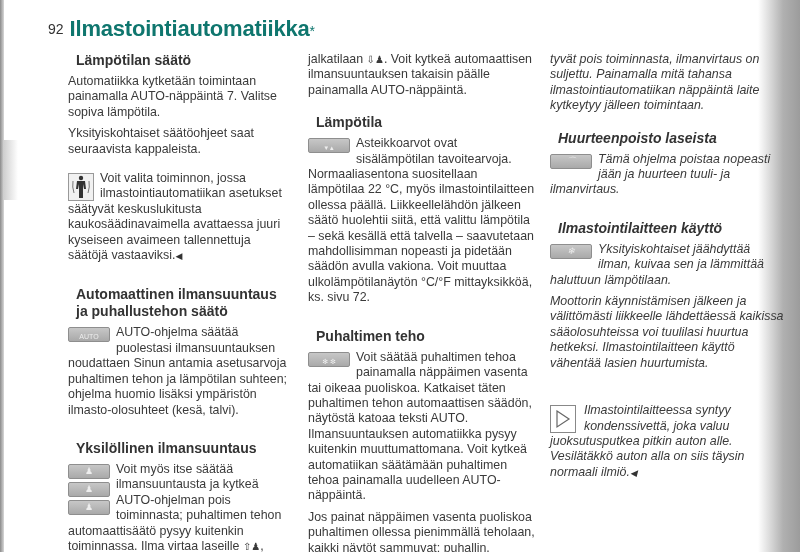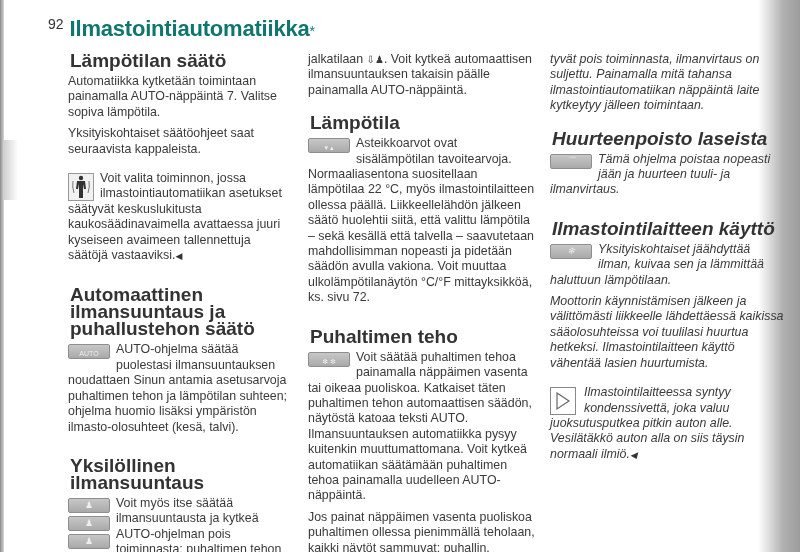--- a/index.html
+++ b/index.html
@@ -16,38 +16,38 @@
   .spine-left-shade {
     position: absolute; left: 4px; top: 140px; width: 14px; height: 60px;
     background: linear-gradient(to right, #d0d0d0, rgba(255,255,255,0));
   }
   .spine-right {
     position: absolute; right: 0; top: 0; width: 42px; height: 552px;
     background: linear-gradient(to right, rgba(255,255,255,0) 0%, #d8d8d8 30%, #b0b0b0 60%, #9c9c9c 100%);
   }
   .page-header {
     position: absolute; left: 48px; top: 16px;
-    display: flex; align-items: flex-start;
+    display: flex; align-items: center;
   }
   .page-number { font-size: 14px; color: #333; margin-right: 6px; }
   .page-title { font-size: 22px; font-weight: bold; color: #0f766e; letter-spacing: -0.2px; }
   .page-title .star { font-size: 14px; font-weight: normal; }
 
   .col {
     position: absolute; top: 52px;
     font-size: 12.4px; line-height: 15.4px; color: #3a3a3a;
   }
   .col1 { left: 68px; width: 224px; }
   .col2 { left: 308px; width: 228px; }
   .col3 { left: 550px; width: 236px; font-style: italic; }
 
   .col p { margin: 0 0 6px 0; }
   .col h2 {
-    font-size: 19px; line-height: 17px; font-weight: bold; color: #333;
-    margin: 16px 0 5px 2px;
+    font-size: 14px; line-height: 17px; font-weight: bold; color: #333;
+    margin: 16px 0 5px 8px;
   }
   .col h2.first { margin-top: 0; }
 
   .icon-box {
     float: left; margin: 2px 6px 1px 0;
     background: linear-gradient(#c7c7c7, #a9a9a9);
     border: 1px solid #8e8e8e; border-radius: 2px;
     width: 40px; height: 13px; position: relative;
   }
   .icon-box .glyph {
@@ -161,21 +161,21 @@
   <div class="clear"></div>
   <h2>Ilmastointilaitteen käyttö</h2>
   <p>
     <span class="icon-box">
         <span class="glyph">❄</span>
       </span>
     <span>Yksityiskohtaiset jäähdyttää ilman, kuivaa sen ja lämmittää haluttuun lämpötilaan.</span>
   </p>
   <div class="clear"></div>
   <p>Moottorin käynnistämisen jälkeen ja välittömästi liikkeelle lähdettäessä kaikissa sääolosuhteissa voi tuulilasi huurtua hetkeksi. Ilmastointilaitteen käyttö vähentää lasien huurtumista.</p>
-  <p style="margin-top:14px">
+  <p style="margin-top:32px">
     <span class="note-icon">
       <svg width="18" height="20" viewBox="0 0 18 20">
           <path d="M3 2 L15 10 L3 18 Z" fill="none" stroke="#666" stroke-width="1.2"></path>
         </svg>
     </span>
     <span>Ilmastointilaitteessa syntyy kondenssivettä, joka valuu juoksutusputkea pitkin auton alle. Vesilätäkkö auton alla on siis täysin normaali ilmiö.</span><span class="end-mark">◀</span>
   </p>
 </div>
 
 </body></html>

